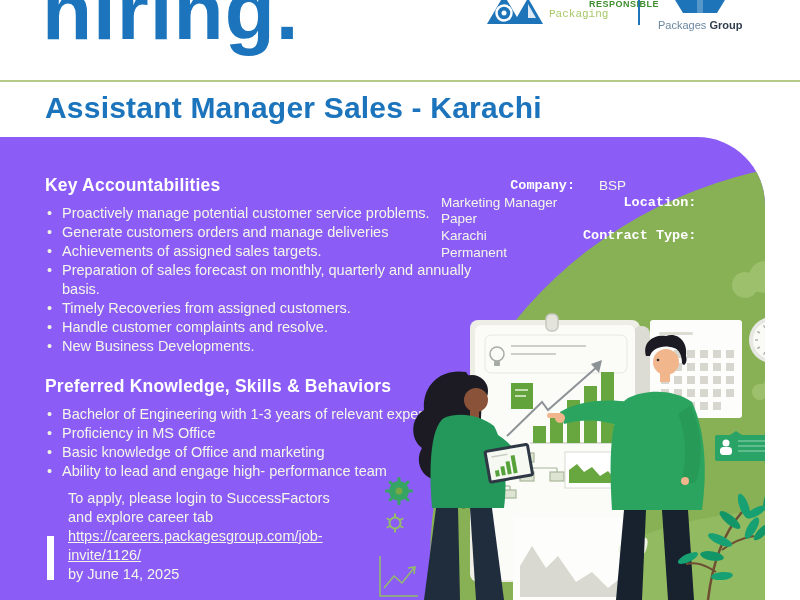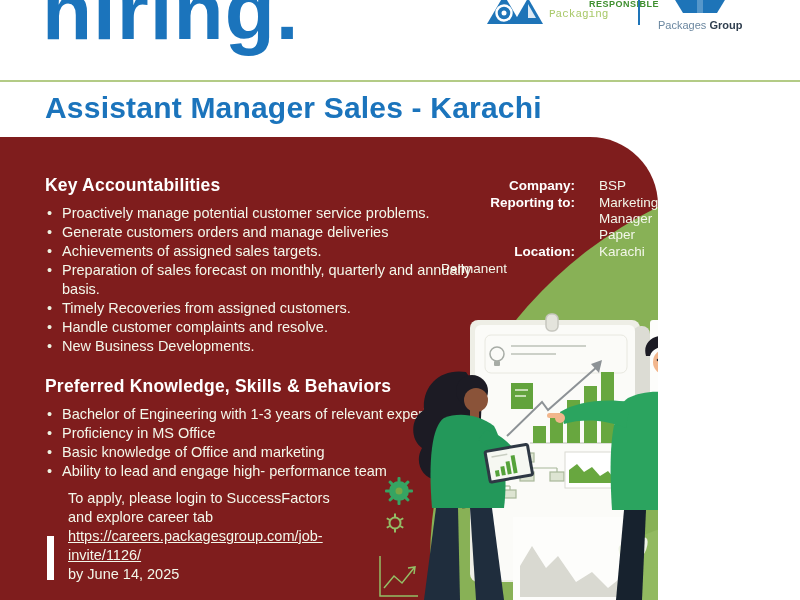--- a/index.html
+++ b/index.html
@@ -25,41 +25,41 @@
 
   .rule { position:absolute; left:0; top:80px; width:800px; height:2px; background:#b3cb86; }
 
   .job-title {
     position:absolute; left:45px; top:91px;
     font-size:30px; font-weight:bold; color:#1b74bc; letter-spacing:.2px;
   }
 
   
   .green-panel {
-    position:absolute; left:0; top:137px; width:658px; height:463px;
-    background:#7f1d1d; border-top-right-radius:68px; overflow:hidden;
+    position:absolute; left:0; top:137px; width:765px; height:463px;
+    background:#8b5cf6; border-top-right-radius:68px; overflow:hidden;
   }
   .blob {
     position:absolute; left:430px; top:23px; width:860px; height:800px;
     border-radius:50%; background:#88b156;
   }
 
   .col-left { position:absolute; left:45px; top:38px; width:436px; color:#f3f7ea; }
   .section-heading { font-size:17.5px; font-weight:bold; color:#ffffff; line-height:20px; margin-bottom:9px; letter-spacing:.2px; }
   .bullet-list { list-style:none; font-size:14.5px; line-height:19px; margin-bottom:2px; }
   .bullet-list li { position:relative; padding-left:17px; }
   .bullet-list li::before { content:"•"; position:absolute; left:2px; top:0; color:#eef3e2; }
   .gap { height:18px; }
 
   .details {
     position:absolute; left:425px; top:41px;
     display:grid; grid-template-columns:150px auto; column-gap:8px; row-gap:1px;
     font-size:13.5px; line-height:16px;
   }
-  .detail-label { text-align:right; font-weight:bold; color:#ffffff; }
+  .detail-label { text-align:right; font-weight:bold; color:#ffffff;font-family:Liberation Mono, monospace; }
   .detail-value { color:#f3f7ea;margin-left:16px; }
 
   .apply { position:absolute; left:68px; top:352px; font-size:14.5px; line-height:19px; color:#f3f7ea; width:330px; }
   .apply-link { color:#f3f7ea; text-decoration:underline; cursor:pointer; }
   .accent-bar { position:absolute; left:47px; top:399px; width:7px; height:44px; background:#ffffff; }
 
   .illustration { position:absolute; left:370px; top:113px; width:430px; height:350px; }
 </style>
 </head>
 <body>
@@ -119,24 +119,24 @@
         <li>Bachelor of Engineering with 1-3 years of relevant experience</li>
         <li>Proficiency in MS Office</li>
         <li>Basic knowledge of Office and marketing</li>
         <li>Ability to lead and engage high- performance team</li>
       </ul>
     </div>
 
     <div class="details">
       <span class="detail-label">Company:</span>
       <span class="detail-value">BSP</span>
-      <span class="detail-label">Reporting to:</span>
       <span class="detail-value">Marketing Manager Paper</span>
       <span class="detail-label">Location:</span>
       <span class="detail-value">Karachi</span>
+      <span class="detail-label">Contract Type:</span>
       <span class="detail-value">Permanent</span>
     </div>
 
     <svg class="illustration" viewBox="0 0 430 350">
 
       <g>
         <ellipse cx="430" cy="335" rx="210" ry="75" fill="#92ba60"></ellipse>
         <ellipse cx="300" cy="355" rx="110" ry="38" fill="#92ba60"></ellipse>
       </g>
       <g fill="#9dc06c">

